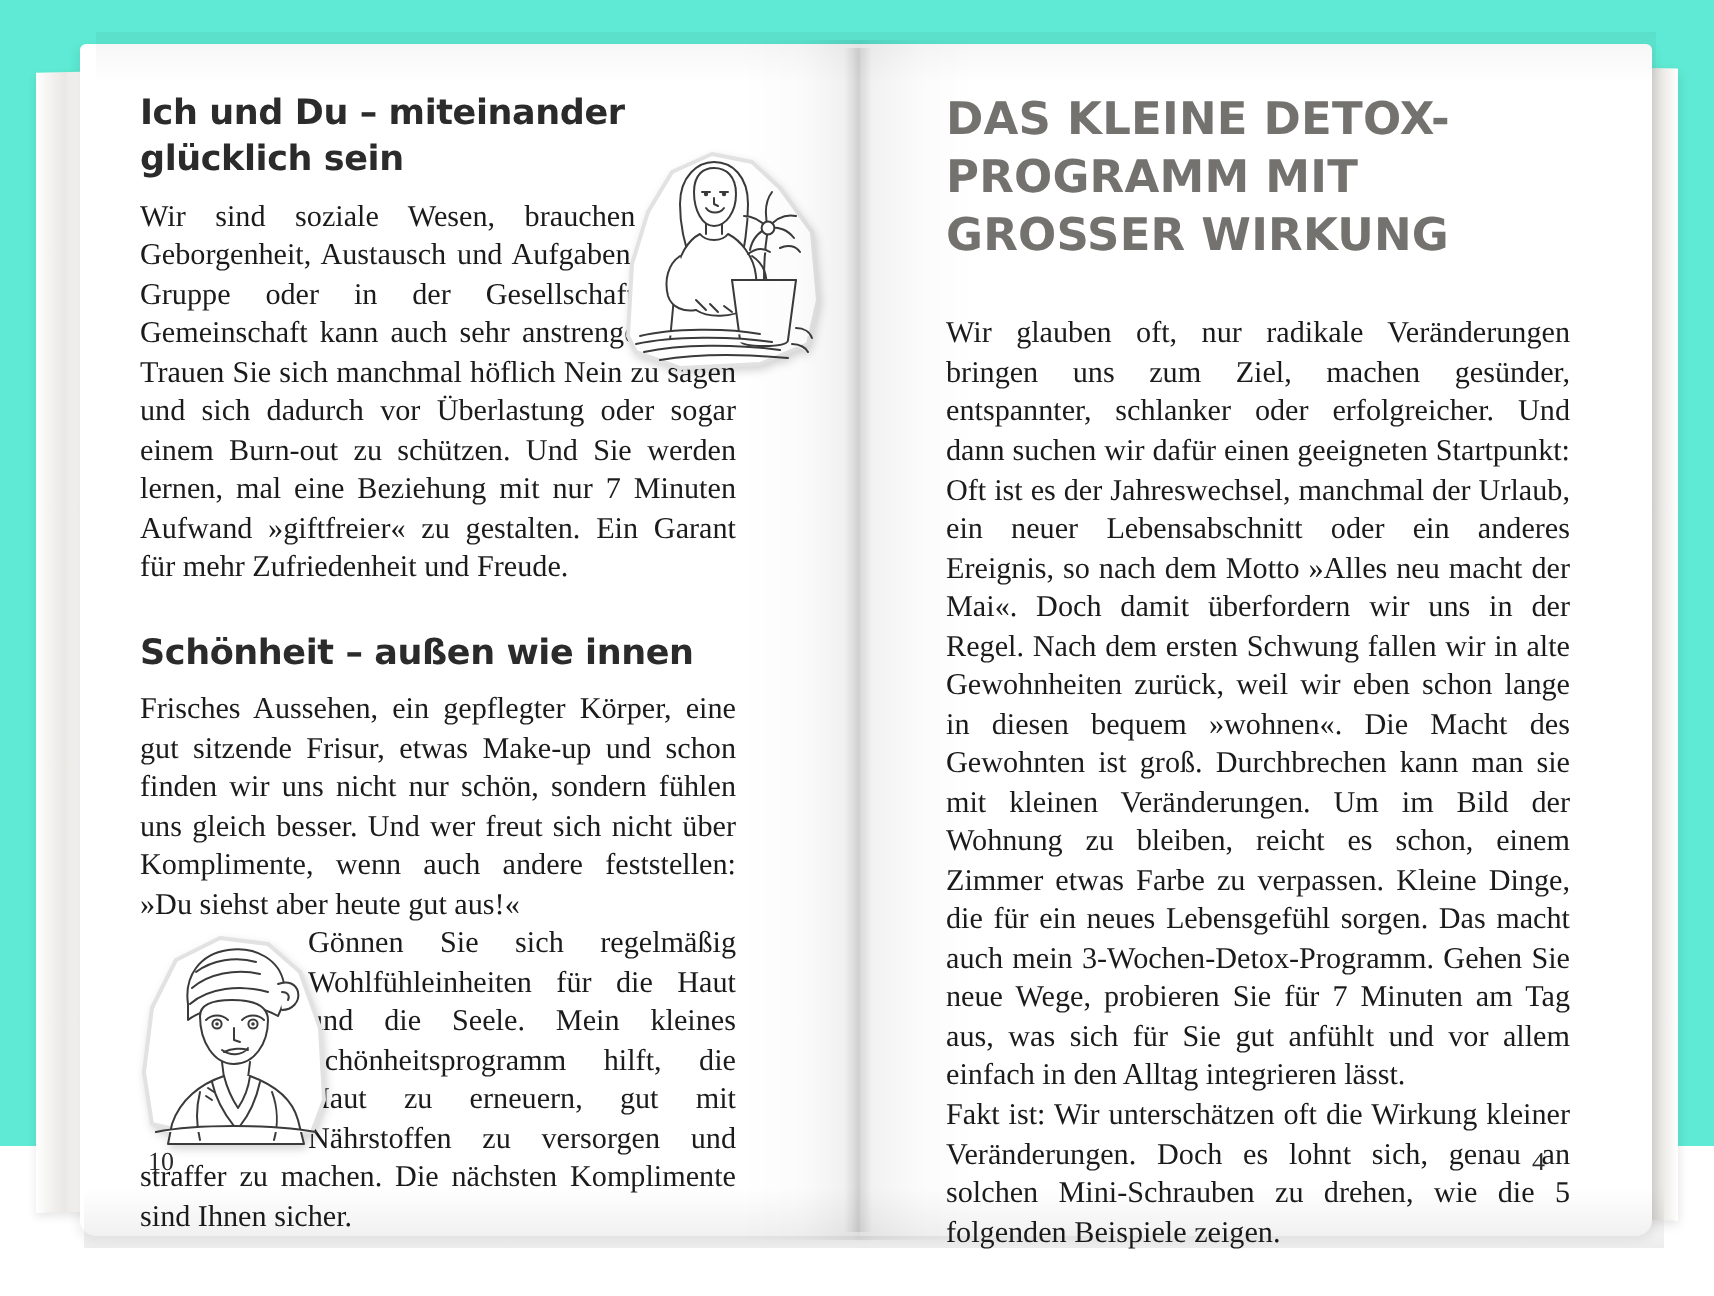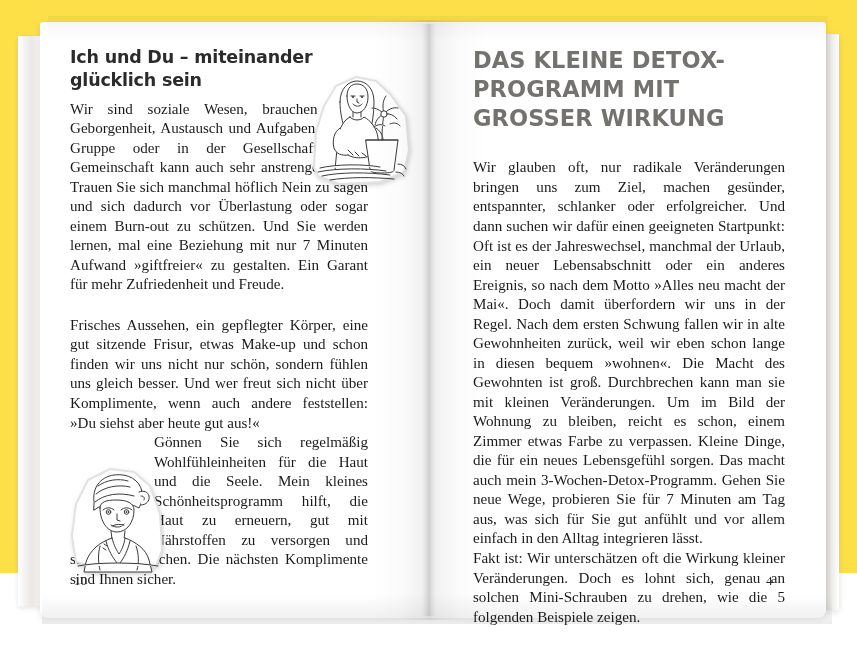--- a/index.html
+++ b/index.html
@@ -11,21 +11,21 @@
     width: 857px;
     height: 648px;
     overflow: hidden;
     font-family: "Liberation Serif", serif;
   }
 
   #book-scene {
     position: relative;
     width: 857px;
     height: 573px;
-    background: #fde047;
+    background: #5eead4;
   }
 
   
   .book-shell {
     position: absolute;
     left: 18px;
     top: 14px;
     width: 821px;
     height: 608px;
   }
@@ -258,20 +258,21 @@
     <div class="page-content">
 
       <div class="col-left">
 
         <h2 class="section-title">Ich und Du – miteinander glücklich sein</h2>
 
         <p class="body">Wir sind soziale Wesen, brauchen Nähe, Geborgenheit, Austausch und Aufgaben in einer Gruppe oder in der Gesellschaft. Aber Gemeinschaft kann auch sehr anstrengend sein. Trauen Sie sich manchmal höflich Nein zu sagen und sich dadurch vor Überlastung oder sogar einem Burn-out zu schützen. Und Sie werden lernen, mal eine Beziehung mit nur 7 Minuten Aufwand »giftfreier« zu gestalten. Ein Garant für mehr Zufriedenheit und Freude.</p>
 
         <div class="sec-gap"></div>
 
+        <h2 class="section-title">Schönheit – außen wie innen</h2>
 
         <p class="body">Frisches Aussehen, ein gepflegter Körper, eine gut sitzende Frisur, etwas Make-up und schon finden wir uns nicht nur schön, sondern fühlen uns gleich besser. Und wer freut sich nicht über Komplimente, wenn auch andere feststellen: »Du siehst aber heute gut aus!«</p>
 
         <p class="body">
           <span class="shape-float-left"></span>
           <span>Gönnen Sie sich regelmäßig Wohlfühleinheiten für die Haut und die Seele. Mein kleines Schönheitsprogramm hilft, die Haut zu erneuern, gut mit Nährstoffen zu versorgen und straffer zu machen. Die nächsten Komplimente sind Ihnen sicher.</span>
         </p>
       </div>
 
       <svg id="illus-woman-plant" class="illus" viewBox="0 0 104 122">

